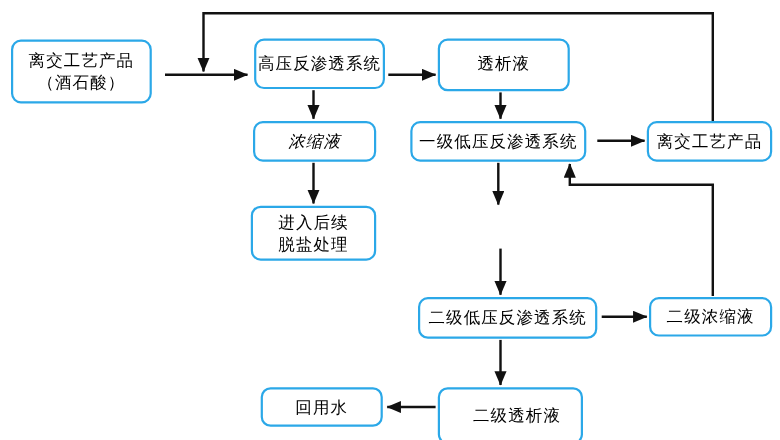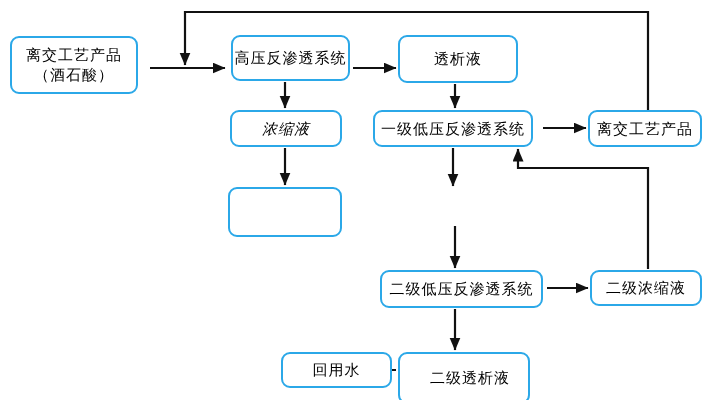--- a/index.html
+++ b/index.html
@@ -52,21 +52,21 @@
   #n-hp-ro           { left: 231px; top: 35px;  width: 119px; height: 46px; }
   #n-dialysate       { left: 398px; top: 35px;  width: 120px; height: 48px; font-family: Liberation Serif, serif; }
   #n-concentrate     { left: 230px; top: 110px; width: 112px; height: 37px; font-style: italic; }
   #n-desalination    { left: 228px; top: 187px; width: 114px; height: 50px; }
   #n-lv1-ro          { left: 373px; top: 110px; width: 160px; height: 37px; }
   #n-lv1-concentrate { left: 588px; top: 110px; width: 114px; height: 37px; }
   #n-lv1-dialysate   { left: 397px; top: 188px; width: 121px; height: 37px; }
   #n-lv2-ro          { left: 380px; top: 270px; width: 163px; height: 38px; }
   #n-lv2-concentrate { left: 590px; top: 270px; width: 112px; height: 36px; }
   #n-lv2-dialysate   { left: 398px; top: 352px; width: 132px; height: 52px; padding-left: 12px; }
-  #n-reuse-water     { left: 237px; top: 352px; width: 111px; height: 36px; margin-left: 44px; }
+  #n-reuse-water     { left: 237px; top: 352px; width: 111px; height: 36px; }
 </style>
 </head>
 <body>
 
 <div class="canvas">
 
   <svg class="edges" viewBox="0 0 709 400" xmlns="http://www.w3.org/2000/svg">
     <defs>
       <marker id="ah" markerUnits="userSpaceOnUse" markerWidth="14" markerHeight="12" refX="12.5" refY="5.5" orient="auto">
         <path class="arrowhead" d="M0,0 L13,5.5 L0,11 Z"></path>
@@ -98,20 +98,22 @@
 
   <div class="node" id="n-dialysate">
     <span>透析液</span>
   </div>
 
   <div class="node" id="n-concentrate">
     <span>浓缩液</span>
   </div>
 
   <div class="node" id="n-desalination">
+    <span>进入后续</span>
+    <span>脱盐处理</span>
   </div>
 
   <div class="node" id="n-lv1-ro">
     <span>一级低压反渗透系统</span>
   </div>
 
   <div class="node" id="n-lv1-concentrate">
     <span>离交工艺产品</span>
   </div>
 

